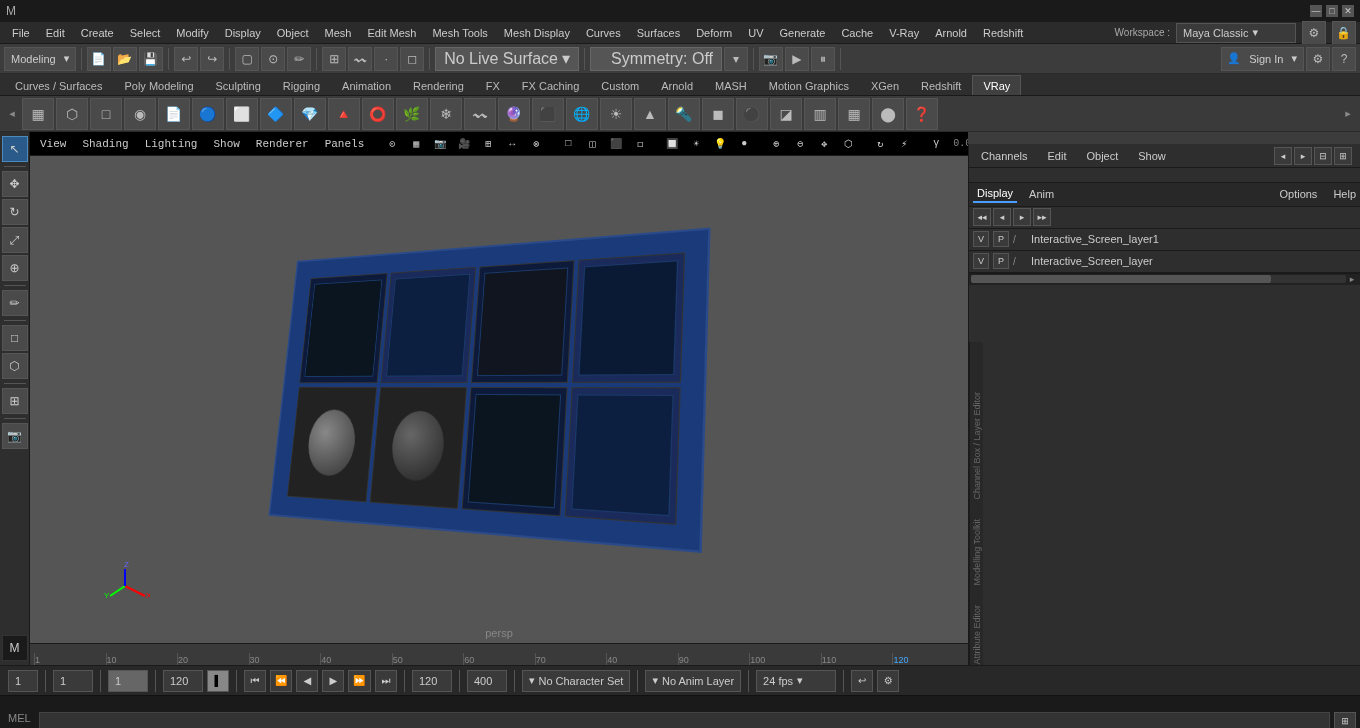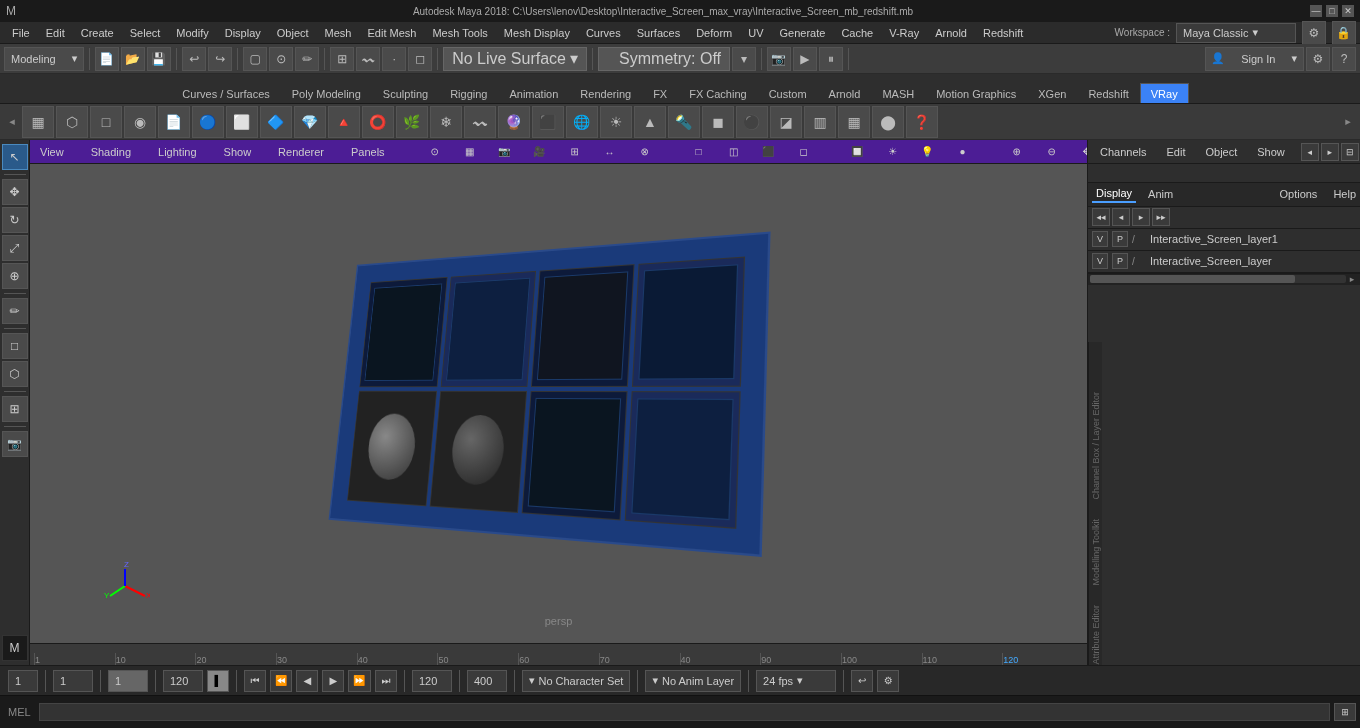--- a/index.html
+++ b/index.html
@@ -67,54 +67,53 @@
     .tb-separator { width: 1px; height: 22px; background: #555; margin: 0 3px; }
     .tb-dropdown {
       height: 24px;
       background: #4a4a4a;
       border: 1px solid #555;
       color: #ccc;
       font-size: 11px;
       display: flex; align-items: center;
       padding: 0 6px;
       cursor: pointer;
-      gap: 16px;
+      gap: 8px;
     }
     .tb-label-box {
       height: 24px;
       background: #555;
       border: 1px solid #666;
       color: #ccc;
       font-size: 16px;
       display: flex; align-items: center;
       padding: 0 8px;
       min-width: 120px;
     }
 
     
     #shelf-tabs {
-      height: 30px;
+      height: 22px;
       background: #2e2e2e;
       display: flex;
       align-items: flex-end;
       padding: 0 4px;
       border-bottom: 1px solid #1a1a1a;
-      justify-content: center;
     }
     .shelf-tab {
       padding: 2px 10px;
       font-size: 11px;
       color: #bbb;
       cursor: pointer;
       border: 1px solid transparent;
       border-bottom: none;
       height: 20px;
       display: flex; align-items: center;
     }
-    .shelf-tab.active { background: #3b82f6; border-color: #555; color: #fff; }
+    .shelf-tab.active { background: #404040; border-color: #555; color: #fff; }
 
     
     #shelf-icons {
       height: 36px;
       background: #3a3a3a;
       display: flex;
       align-items: center;
       padding: 0 4px;
       gap: 2px;
       border-bottom: 1px solid #2a2a2a;
@@ -155,26 +154,27 @@
 
     
     #viewport {
       flex: 1;
       background: #4a4a4a;
       position: relative;
       overflow: hidden;
     }
     #viewport-toolbar {
       height: 24px;
-      background: #4c1d95;
-      display: flex;
-      align-items: center;
-      padding: 0 4px;
-      gap: 15px;
+      background: #000000;
+      display: flex;
+      align-items: center;
+      padding: 0 4px;
+      gap: 4px;
       border-bottom: 1px solid #1a1a1a;
+      font-family: Liberation Mono, monospace;
     }
     .vp-btn {
       height: 20px;
       min-width: 20px;
       background: transparent;
       border: none;
       color: #ccc;
       font-size: 10px;
       display: flex; align-items: center; justify-content: center;
       cursor: pointer;
@@ -243,34 +243,35 @@
     .sphere-inner {
       width: 60%;
       height: 60%;
       border-radius: 50%;
       background: radial-gradient(circle at 35% 35%, #888, #333);
     }
 
     
     #persp-label {
       position: absolute;
-      bottom: 16px;
+      bottom: 4px;
       left: 50%;
       transform: translateX(-50%);
       color: #888;
       font-size: 11px;
     }
 
     
     #right-panel {
-      width: 273px;
+      width: 392px;
       background: #2e2e2e;
       border-left: 1px solid #1a1a1a;
       display: flex;
       flex-direction: column;
+      margin-top: 12px;
     }
     #channel-box-header {
       height: 24px;
       background: #2e2e2e;
       display: flex;
       align-items: center;
       padding: 0 8px;
       gap: 12px;
       border-bottom: 1px solid #1a1a1a;
     }
@@ -461,21 +462,21 @@
       cursor: pointer;
       gap: 4px;
       min-width: 80px;
     }
 
     
     #command-line {
       height: 22px;
       background: #1a1a1a;
       display: flex;
-      align-items: center;
+      align-items: flex-start;
       padding: 16px 4px;
       gap: 4px;
       border-top: 1px solid #111;
     }
     .cmd-label {
       font-size: 11px;
       color: #888;
       padding: 0 4px;
     }
     .cmd-input {
@@ -546,21 +547,20 @@
       color: #888;
     }
   </style>
 </head>
 <body>
 
 <div id="app">
 
   <div id="title-bar">
     <span style="font-size:12px;">M</span>
-    <span class="title-text">Autodesk Maya 2018: C:\Users\lenov\Desktop\Interactive_Screen_max_vray\Interactive_Screen_mb_redshift.mb</span>
     <div class="win-controls">
       <div class="win-btn">—</div>
       <div class="win-btn">□</div>
       <div class="win-btn">✕</div>
     </div>
   </div>
 
   <div id="menu-bar">
     <div class="menu-item">File</div>
     <div class="menu-item">Edit</div>

